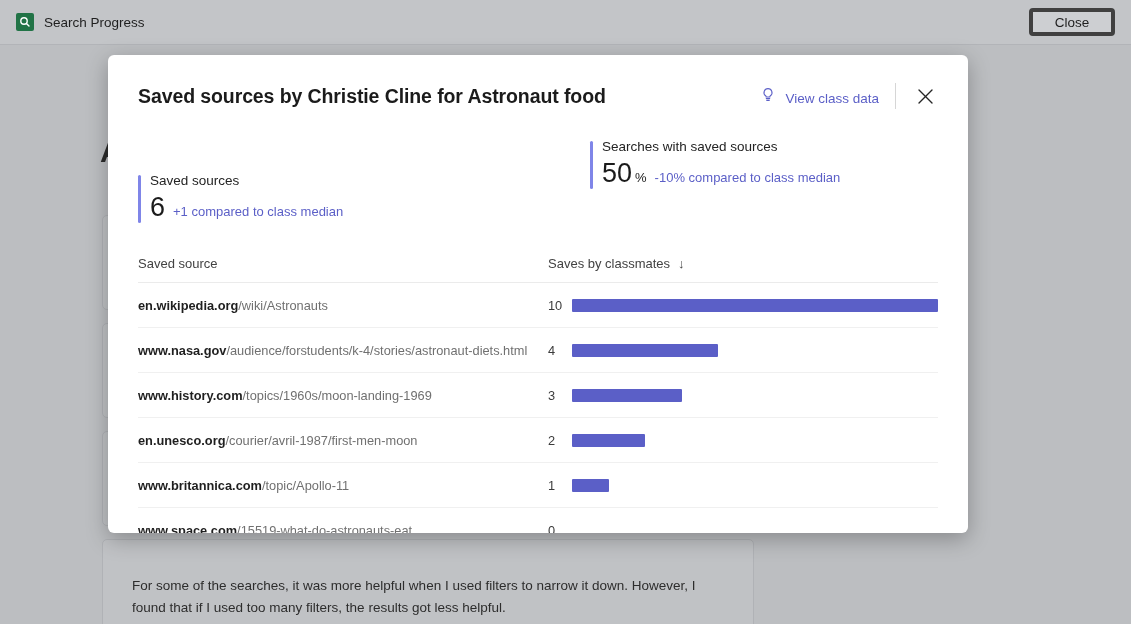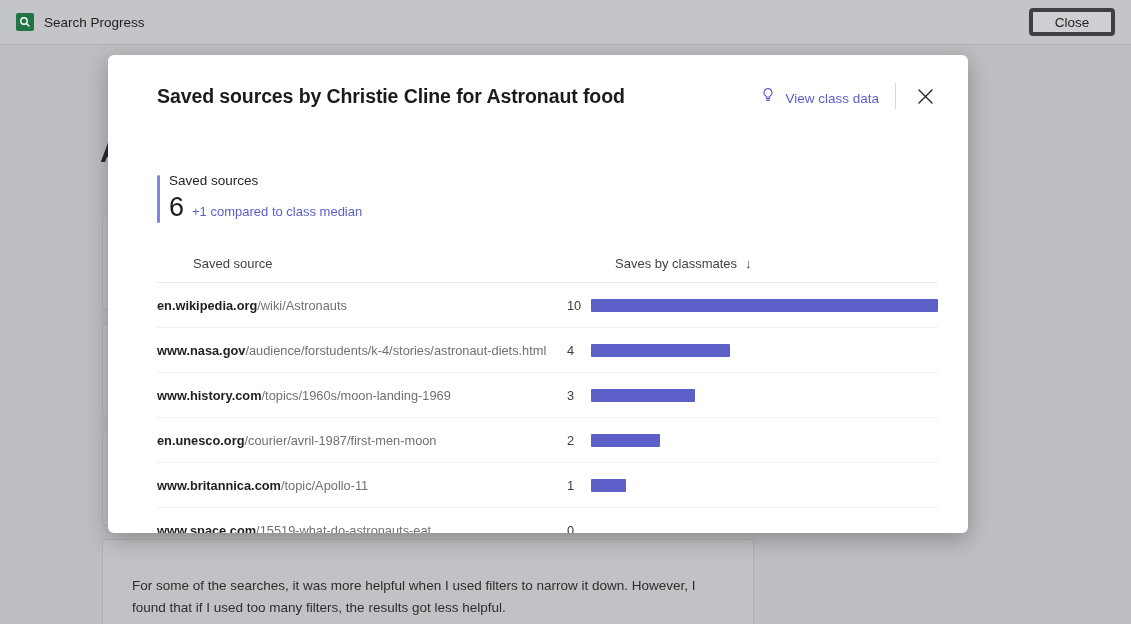--- a/index.html
+++ b/index.html
@@ -64,21 +64,20 @@
   .rail { position: absolute; left: 858px; top: 45px; width: 273px; height: 579px; background: #bcbec1; }
 
   
   .modal {
     position: absolute; left: 108px; top: 55px;
     width: 860px; height: 478px;
     background: #ffffff;
     border-radius: 6px;
     box-shadow: 0 6px 22px rgba(0,0,0,0.28);
     overflow: hidden;
-    padding-left: 19px;
   }
   .modal-head {
     display: flex; align-items: center; justify-content: space-between;
     padding: 28px 30px 0 30px;
   }
   .modal-title { font-size: 19.5px; font-weight: bold; color: #1b1b1b; letter-spacing: -0.1px; }
   .modal-head-right { display: flex; align-items: center; gap: 16px; }
   .view-class-link {
     display: flex; align-items: flex-end; gap: 9px;
     color: #5b5fc7; font-size: 13.5px; cursor: pointer;
@@ -102,22 +101,22 @@
   .stat-value { font-size: 27px; color: #1b1b1b; font-weight: 400; line-height: 30px; }
   .stat-unit { font-size: 13px; color: #1b1b1b; margin-left: -5px; }
   .stat-delta { font-size: 13px; color: #5b5fc7; }
 
   
   .table { margin: 34px 30px 0 30px; }
   .t-head {
     display: flex; font-size: 13px; color: #424242;
     padding-bottom: 11px; border-bottom: 1px solid #ebebeb;
   }
-  .th-source { width: 410px; margin-left: 36px; }
-  .th-saves { display: flex; align-items: center; gap: 8px; margin-left: 12px; }
+  .th-source { width: 410px; }
+  .th-saves { display: flex; align-items: center; gap: 8px; }
   .t-row {
     display: flex; align-items: center; height: 45px;
     border-bottom: 1px solid #f0f0f0;
   }
   .t-row:last-child { border-bottom: none; }
   .td-source { width: 410px; font-size: 12.8px; color: #707070; }
   .td-source b { color: #1f1f1f; font-weight: bold; }
   .td-count { width: 24px; font-size: 12.8px; color: #3b3b3b; }
   .bar-wrap { flex: 1; height: 13px; position: relative; }
   .bar { height: 13px; background: #5b5fc7; border-radius: 1px; }
@@ -193,20 +192,30 @@
   <div class="stats">
     <div class="stat" id="stat-saved-sources">
       <div>
         <div class="stat-label">Saved sources</div>
         <div class="stat-row">
           <span class="stat-value">6</span>
           <span class="stat-delta">+1 compared to class median</span>
         </div>
       </div>
     </div>
+    <div class="stat" id="stat-searches">
+      <div>
+        <div class="stat-label">Searches with saved sources</div>
+        <div class="stat-row">
+          <span class="stat-value">50</span>
+          <span class="stat-unit">%</span>
+          <span class="stat-delta">-10% compared to class median</span>
+        </div>
+      </div>
+    </div>
   </div>
 
   <div class="table">
     <div class="t-head">
       <div class="th-source">Saved source</div>
       <div class="th-saves">
         <span>Saves by classmates</span>
         <span>↓</span>
       </div>
     </div>

